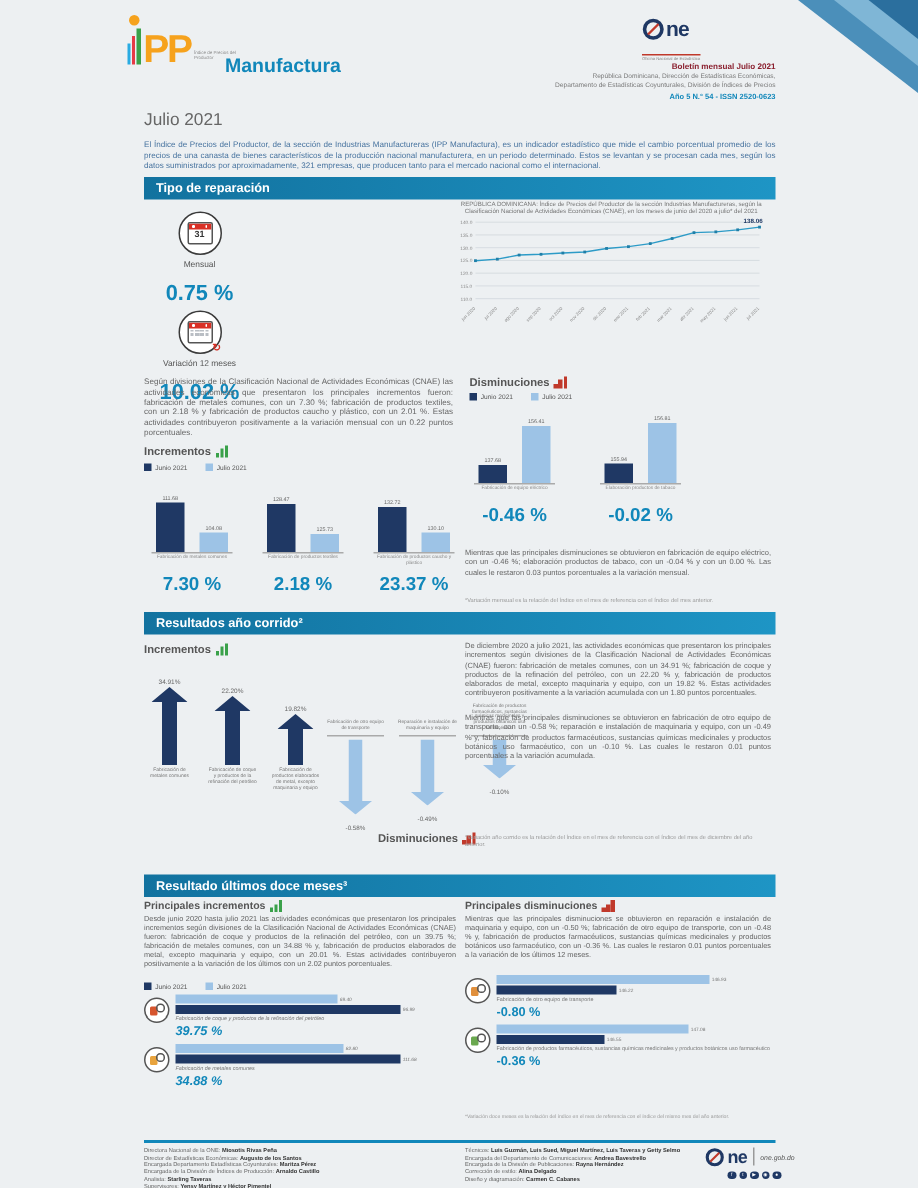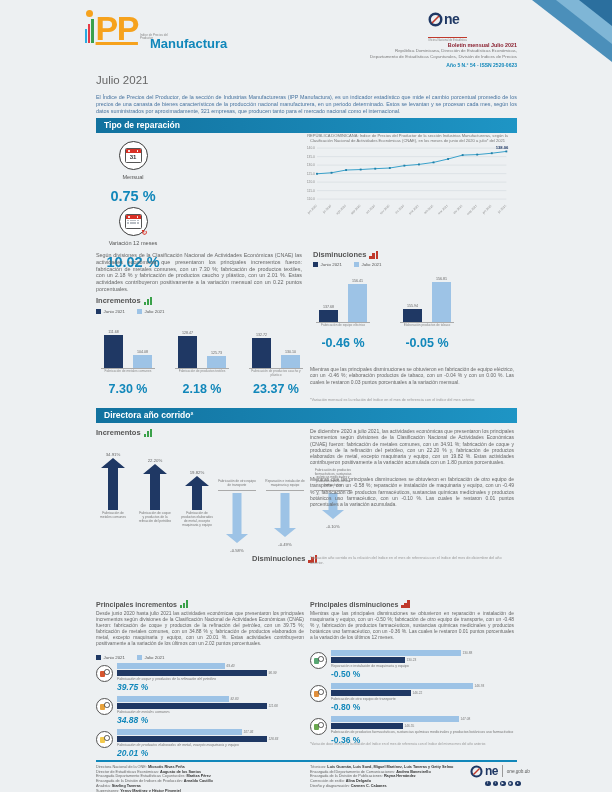--- a/index.html
+++ b/index.html
@@ -12,21 +12,21 @@
   .tri3{border-top:26px solid #2b6f9e;border-left:33px solid transparent;}
   
   .ipp-logo{left:85px;top:10px;display:flex;align-items:flex-end;}
   .ipp-marks{display:flex;flex-direction:column;align-items:center;margin-right:2px;}
   .ipp-dot{width:7px;height:7px;border-radius:50%;background:#f6a21d;margin-bottom:2px;}
   .ipp-stack{display:flex;gap:1px;align-items:flex-end;}
   .ipp-b{width:2.2px;}
   .ipp-b1{height:14px;background:#29abe2;}
   .ipp-b2{height:19px;background:#e63a46;}
   .ipp-b3{height:24px;background:#3aa14a;}
-  .ipp-pp{font-size:34px;font-weight:bold;color:#f6a21d;line-height:0.82;letter-spacing:-1.5px;text-decoration:underline;}
+  .ipp-pp{font-size:26px;font-weight:bold;color:#f6a21d;line-height:0.82;letter-spacing:-1.5px;}
   .ipp-cap{width:34px;font-size:3px;color:#8a8a8a;line-height:1.2;margin-left:2px;padding-bottom:2px;}
   .product{left:150px;top:36px;font-size:13px;font-weight:bold;color:#1187ba;}
   .one-top{left:428px;top:11px;width:90px;}
   .one-row{display:flex;align-items:center;gap:1px;}
   .one-ne{font-size:14px;font-weight:bold;color:#1f3864;letter-spacing:-0.5px;}
   .one-tag{font-size:2.8px;color:#888;margin-top:1px;border-top:1px solid #c0392b;display:inline-block;padding-top:0.5px;}
   .masthead{left:300px;top:42px;width:217px;text-align:right;}
   .mh-bulletin{font-size:5.4px;font-weight:bold;color:#8a1f2e;}
   .mh-line{font-size:4.4px;color:#7a7a7a;line-height:1.3;}
   .mh-issue{font-size:5px;font-weight:bold;color:#1187ba;margin-top:3px;}
@@ -373,27 +373,27 @@
             <div class="vval">155.94</div>
             <div class="vbar" style="height: 13px; background: rgb(31, 56, 100);"></div>
           </div>
           <div class="vbarwrap">
             <div class="vval">156.81</div>
             <div class="vbar" style="height: 40px; background: rgb(157, 195, 230);"></div>
           </div>
         </div>
         <div class="vbase"></div>
         <div class="vcat">Elaboración productos de tabaco</div>
-        <div class="vpct">-0.05 %</div>
+        <div class="vpct">-0.02 %</div>
       </div>
     </div>
   <p class="abs mes-dism-text">Mientras que las principales disminuciones se obtuvieron en fabricación de equipo eléctrico, con un -0.46 %; elaboración productos de tabaco, con un -0.04 % y con un 0.00 %. Las cuales le restaron 0.03 puntos porcentuales a la variación mensual.</p>
   <p class="abs footnote mes-foot">*Variación mensual es la relación del índice en el mes de referencia con el índice del mes anterior.</p>
 
-  <div class="abs secbar bar-ano">Directora año corrido²</div>
+  <div class="abs secbar bar-ano">Resultados año corrido²</div>
   <div class="abs blk-head ano-incr-head">
     <span>Incrementos</span>
     <span class="bars-ico ico-green">
         <span class="b1"></span>
         <span class="b2"></span>
         <span class="b3"></span>
       </span>
   </div>
   <div class="abs" id="up-arrows">
       <div class="ar-col">
@@ -455,20 +455,21 @@
     <span class="bars-ico ico-red">
         <span class="b1"></span>
         <span class="b2"></span>
         <span class="b3"></span>
       </span>
   </div>
   <p class="abs ano-text1">De diciembre 2020 a julio 2021, las actividades económicas que presentaron los principales incrementos según divisiones de la Clasificación Nacional de Actividades Económicas (CNAE) fueron: fabricación de metales comunes, con un 34.91 %; fabricación de coque y productos de la refinación del petróleo, con un 22.20 % y, fabricación de productos elaborados de metal, excepto maquinaria y equipo, con un 19.82 %. Estas actividades contribuyeron positivamente a la variación acumulada con un 1.80 puntos porcentuales.</p>
   <p class="abs ano-text2">Mientras que las principales disminuciones se obtuvieron en fabricación de otro equipo de transporte, con un -0.58 %; reparación e instalación de maquinaria y equipo, con un -0.49 % y, fabricación de productos farmacéuticos, sustancias químicas medicinales y productos botánicos uso farmacéutico, con un -0.10 %. Las cuales le restaron 0.01 puntos porcentuales a la variación acumulada.</p>
   <p class="abs footnote ano-foot">*Variación año corrido es la relación del índice en el mes de referencia con el índice del mes de diciembre del año anterior.</p>
 
+  <div class="abs secbar bar-doce">Resultado últimos doce meses³</div>
   <div class="abs blk-head2 doce-incr-head">
     <span>Principales incrementos</span>
     <span class="bars-ico ico-green">
         <span class="b1"></span>
         <span class="b2"></span>
         <span class="b3"></span>
       </span>
   </div>
   <div class="abs blk-head2 doce-dism-head">
     <span>Principales disminuciones</span>
@@ -520,58 +521,22 @@
             <span class="hval">82.80</span>
           </div>
           <div class="hbarline">
             <div class="hbar" style="width: 150px; background: rgb(31, 56, 100);"></div>
             <span class="hval">111.68</span>
           </div>
           <div class="hcat">Fabricación de metales comunes</div>
           <div class="hpct">34.88 %</div>
         </div>
       </div>
-      <div class="hrow">
-        <div class="hicon">
-          <span class="hicon-art" style="background: rgb(242, 201, 76);"></span>
-          <span class="hicon-art2" style="border-color: rgb(85, 85, 85);"></span>
-        </div>
-        <div class="hright">
-          <div class="hbarline">
-            <div class="hbar" style="width: 125px; background: rgb(157, 195, 230);"></div>
-            <span class="hval">107.36</span>
-          </div>
-          <div class="hbarline">
-            <div class="hbar" style="width: 150px; background: rgb(31, 56, 100);"></div>
-            <span class="hval">128.83</span>
-          </div>
-          <div class="hcat">Fabricación de productos elaborados de metal, excepto maquinaria y equipo</div>
-          <div class="hpct">20.01 %</div>
-        </div>
-      </div>
     </div>
   <div class="abs" id="doce-dism-rows">
-      <div class="hrow">
-        <div class="hicon">
-          <span class="hicon-art" style="background: rgb(87, 167, 115);"></span>
-          <span class="hicon-art2" style="border-color: rgb(85, 85, 85);"></span>
-        </div>
-        <div class="hright">
-          <div class="hbarline">
-            <div class="hbar" style="width: 130px; background: rgb(157, 195, 230);"></div>
-            <span class="hval">130.88</span>
-          </div>
-          <div class="hbarline">
-            <div class="hbar" style="width: 74px; background: rgb(31, 56, 100);"></div>
-            <span class="hval">130.23</span>
-          </div>
-          <div class="hcat">Reparación e instalación de maquinaria y equipo</div>
-          <div class="hpct">-0.50 %</div>
-        </div>
-      </div>
       <div class="hrow">
         <div class="hicon">
           <span class="hicon-art" style="background: rgb(224, 143, 60);"></span>
           <span class="hicon-art2" style="border-color: rgb(85, 85, 85);"></span>
         </div>
         <div class="hright">
           <div class="hbarline">
             <div class="hbar" style="width: 142px; background: rgb(157, 195, 230);"></div>
             <span class="hval">146.93</span>
           </div>

